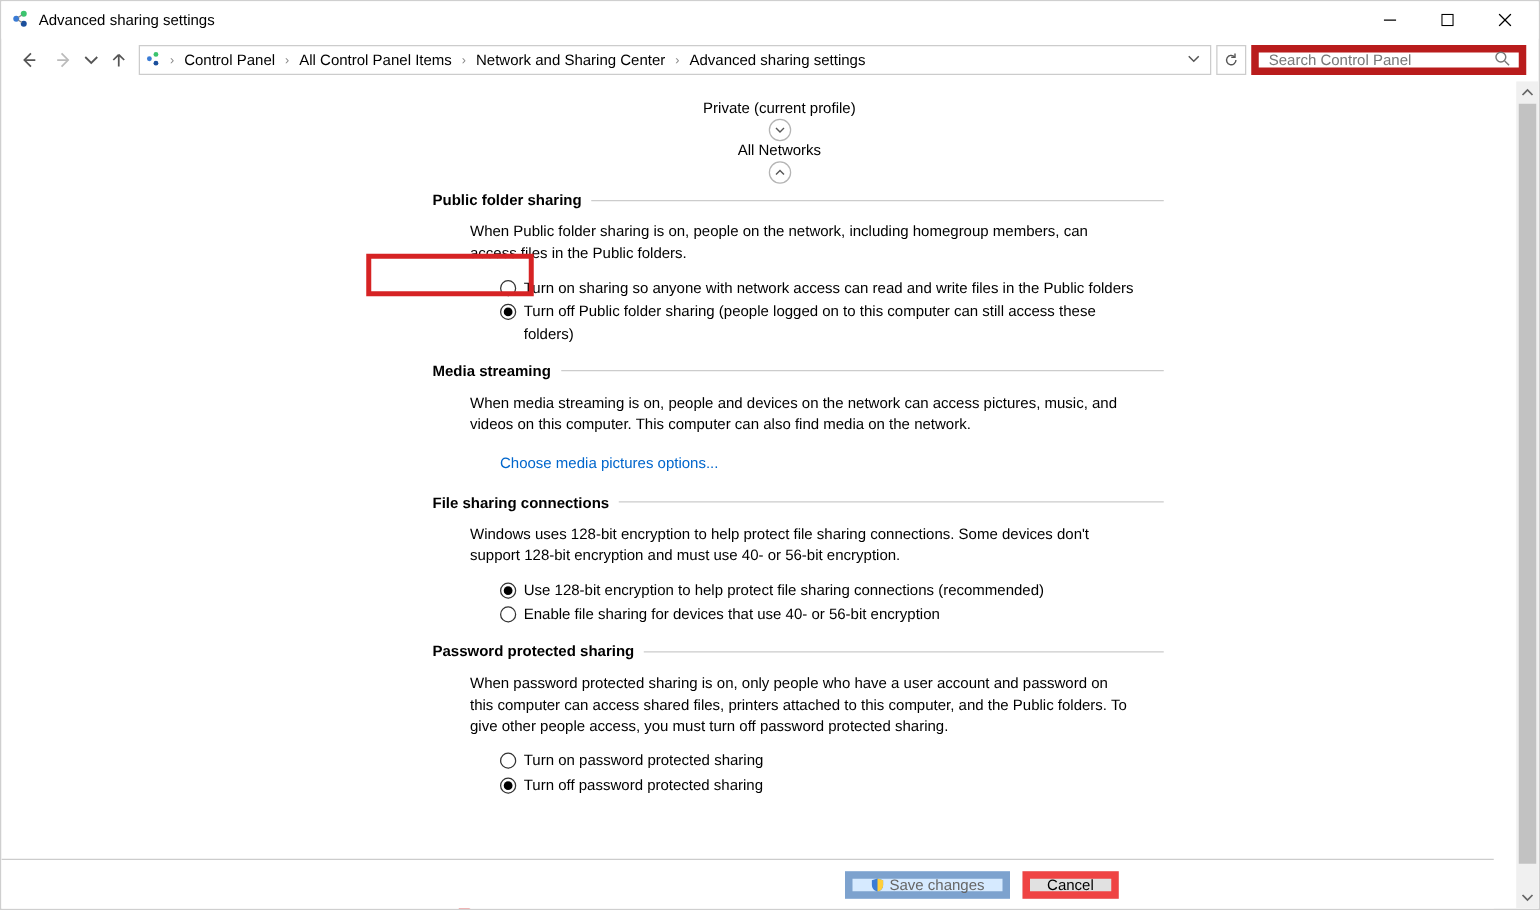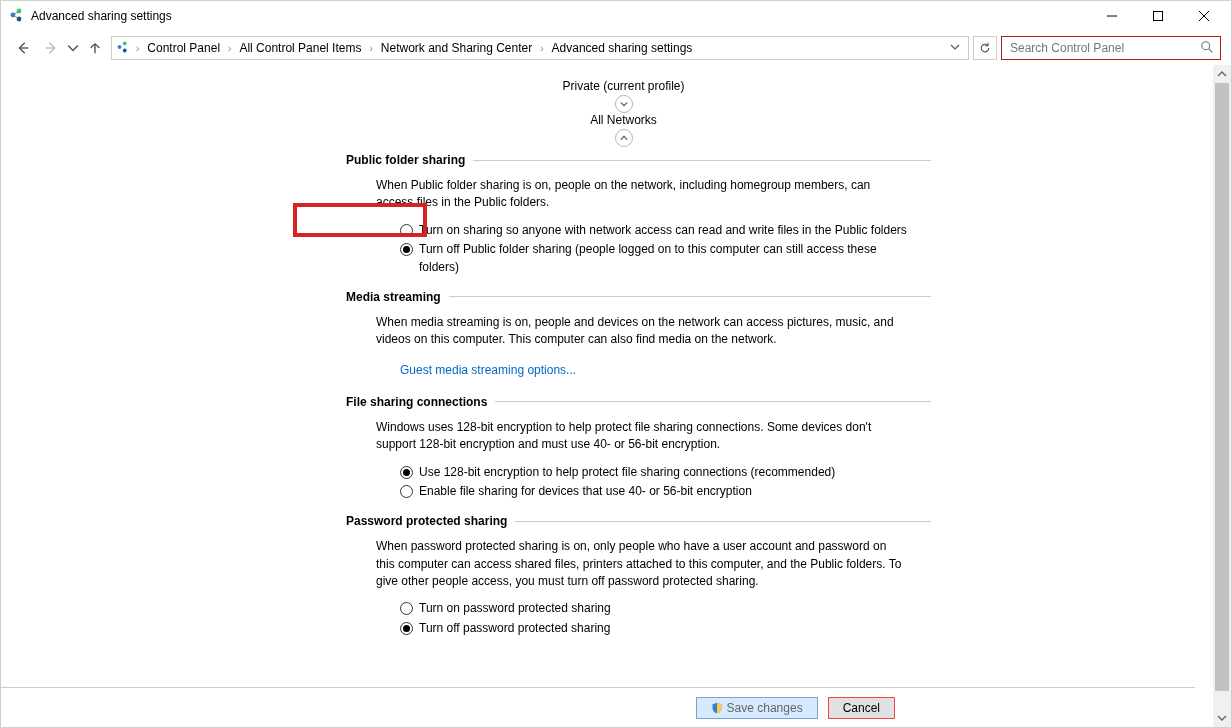--- a/index.html
+++ b/index.html
@@ -60,21 +60,21 @@
   }
   .crumb-sep { color:#888; font-size:10px; padding:0 2px;}
   .crumb { padding:2px 2px; font-size:12px; }
   .addr-icon svg{width:14px;height:14px;}
   .addr-tail{flex:1 1 auto;}
   .addr-drop{ color:#666; padding:0 4px;}
   .refreshbtn{
     width:24px; height:24px; border:1px solid #ccc; display:flex; align-items:center; justify-content:center;
   }
   .searchbox{
-    width:220px; height:24px; border:1px solid #b91c1c; display:flex; align-items:center; padding:0 6px;
+    width:220px; height:24px; border:6px solid #b91c1c; display:flex; align-items:center; padding:0 6px;
     color:#777;
     justify-content:space-between;
   }
   .searchbox input{
     border:none; outline:none; font-size:12px; width:170px; color:#000;
     background:transparent;
   }
   .searchbox input::placeholder{color:#777;}
   .searchbox svg{width:14px;height:14px;color:#777;}
 
@@ -194,21 +194,21 @@
     justify-content:flex-end;
     padding-right:300px;
     gap:10px;
     background:#fff;
     position:absolute;
     left:0; right:18px; bottom:0;
   }
   .btn{
     height:22px;
     padding:0 14px;
-    border:1px solid #ef4444;
+    border:6px solid #ef4444;
     background:#e1e1e1;
     font-size:12px;
     display:flex; align-items:center; gap:4px;
   }
   .btn.primary{
     background:#d6eaff;
     border-color:#7da2ce;
     color:#666;
   }
   .shield{
@@ -372,21 +372,21 @@
             <span class="rlabel">Turn off Public folder sharing (people logged on to this computer can still access these folders)</span>
           </div>
         </div>
 
         
         <div class="subhead" style="margin-top:14px;">
           <span class="htxt">Media streaming</span>
           <span class="hline"></span>
         </div>
         <div class="desc">When media streaming is on, people and devices on the network can access pictures, music, and videos on this computer. This computer can also find media on the network.</div>
-        <span class="linkblue">Guest media streaming options...</span>
+        <span class="linkblue">Choose media pictures options...</span>
 
         
         <div class="subhead" style="margin-top:18px;">
           <span class="htxt">File sharing connections</span>
           <span class="hline"></span>
         </div>
         <div class="desc">Windows uses 128-bit encryption to help protect file sharing connections. Some devices don't support 128-bit encryption and must use 40- or 56-bit encryption.</div>
         <div class="radios">
           <div class="radio selected">
             <span class="dot"></span>

